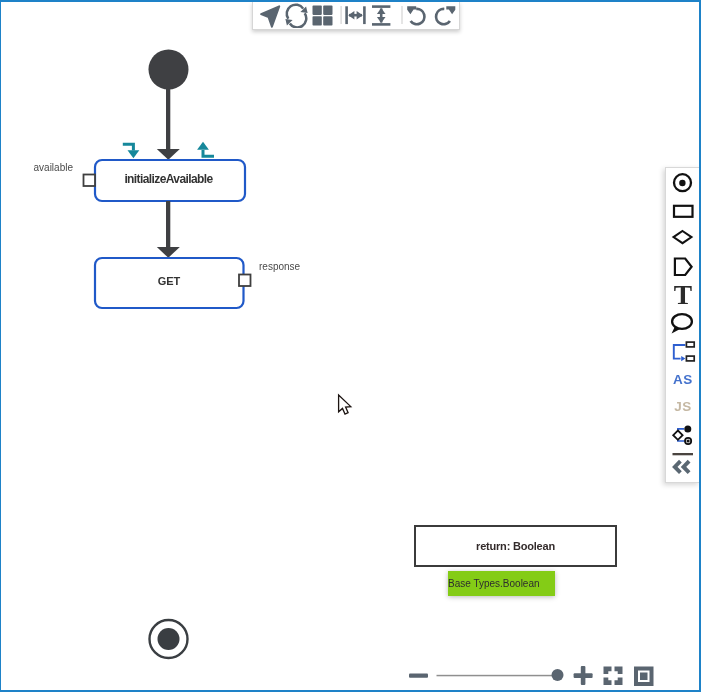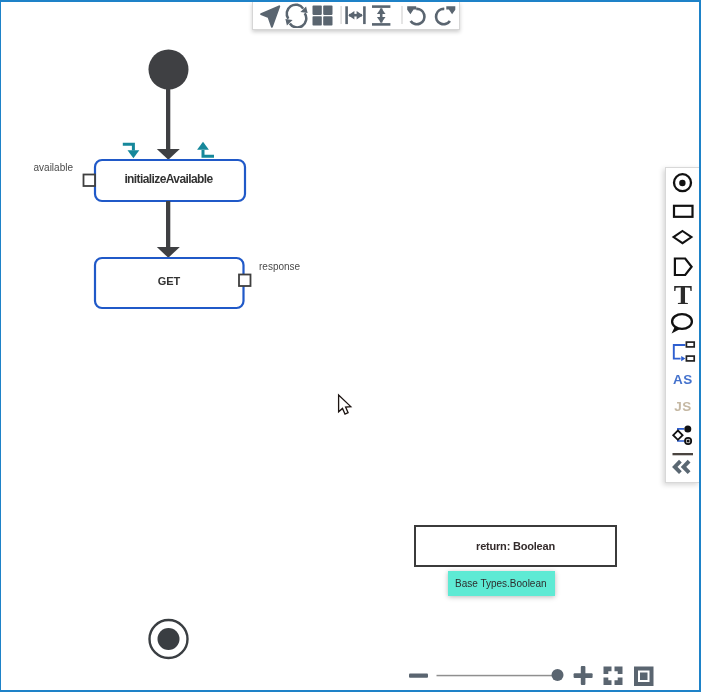--- a/index.html
+++ b/index.html
@@ -41,23 +41,23 @@
 
     <rect x="415" y="526" width="201" height="40" fill="#fff" stroke="#3b3b3b" stroke-width="2"></rect>
     <text x="515.5" y="550" text-anchor="middle" font-size="11" font-weight="bold" fill="#332b2b" letter-spacing="-0.2">return: Boolean</text>
 
     <circle cx="168.5" cy="639" r="19" fill="none" stroke="#3a3e42" stroke-width="2.4"></circle>
     <circle cx="168.5" cy="639" r="11" fill="#3a3e42"></circle>
 
     <path d="M338.6 395 L338.6 411.8 L342.5 408.4 L345 414.1 L348.1 412.7 L345.6 407 L350.8 406.6 Z" fill="#fff" stroke="#1c1412" stroke-width="1.3" stroke-linejoin="miter"></path>
   </svg>
 
-  <div class="abs" style="left:448px;top:571px;width:107px;height:25px;background:#5eead4;
+  <div class="abs" style="left:448px;top:571px;width:107px;height:25px;background:#84cc16;
        box-shadow:0 1px 5px rgba(0,0,0,0.28);font-size:10px;color:#2e2e2e;
-       line-height:25px;padding-left:7px;box-sizing:border-box;">Base Types.Boolean</div>
+       line-height:25px;box-sizing:border-box;">Base Types.Boolean</div>
 
   <div class="abs" style="left:251.5px;top:2px;width:208px;height:28px;background:#fff;
        border:1px solid #d6d6d6;border-top:none;box-sizing:border-box;
        box-shadow:0 2px 4px rgba(0,0,0,0.2);">
     <svg width="206" height="26" viewBox="0 0 206 26" style="display:block">
       <g fill="#5a6570" stroke="none">
 
         <path d="M26.2 4.3 L18.9 24.7 L15.6 15.2 L8.1 12.1 Z" stroke="#5a6570" stroke-width="2" stroke-linejoin="round"></path>
       </g>
 

